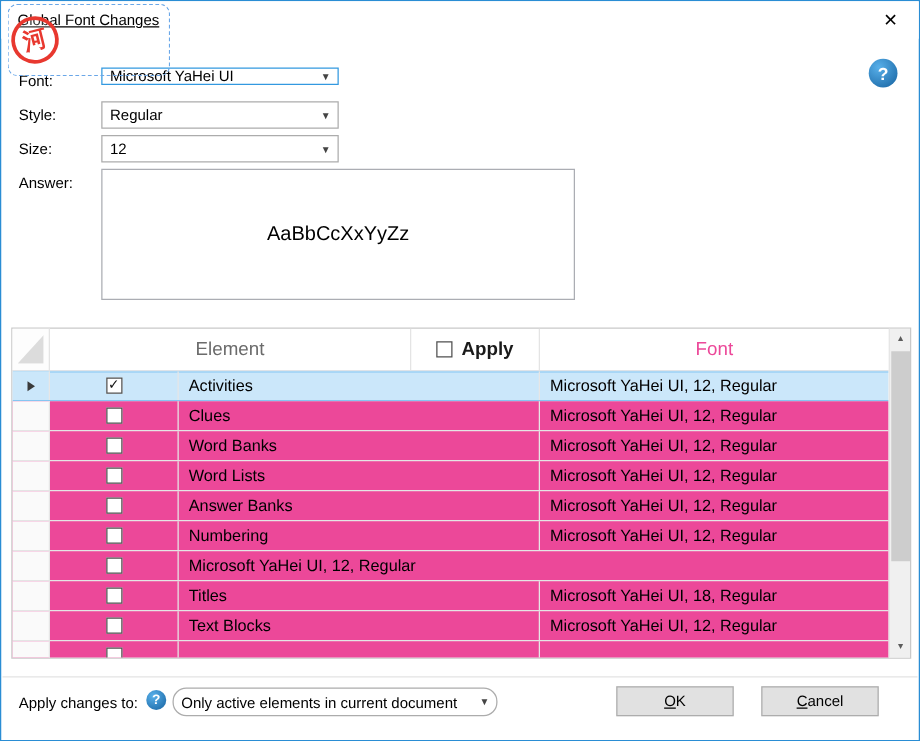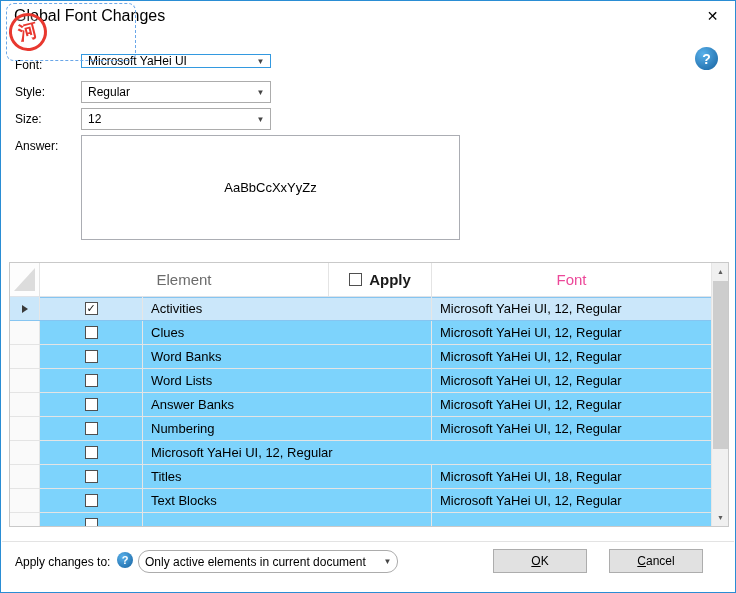--- a/index.html
+++ b/index.html
@@ -3,21 +3,21 @@
 <meta charset="utf-8">
 <style>
   * { margin:0; padding:0; box-sizing:border-box; }
   html,body { width:736px; height:593px; }
   body { font-family:"Liberation Sans", sans-serif; background:#fff; position:relative; overflow:hidden; }
 
   .window { position:absolute; inset:0; border:1px solid #2a8dd4; background:#fff; }
 
   
   .titlebar { position:absolute; left:0; top:0; right:0; height:30px; background:#fff; }
-  .title { position:absolute; left:13px; top:0; line-height:30px; font-size:16px; color:#000; }
+  .title { position:absolute; left:13px; top:0; line-height:30px; font-size:12px; color:#000;text-decoration:underline; }
   .close-btn { position:absolute; right:0; top:0; width:45px; height:29px; border:0; background:transparent;
                font-size:14px; color:#000; cursor:pointer; font-family:"Liberation Sans", sans-serif; }
 
   
   .watermark { position:absolute; left:5px; top:2px; width:130px; height:58px; border:1px dashed #6aa7e8;
                border-radius:8px; display:flex; align-items:center; z-index:20; }
   .seal { width:38px; height:38px; border:3px solid #e8382f; border-radius:50%; color:#e8382f; font-weight:bold;
           font-size:19px; display:flex; align-items:center; justify-content:center; transform:rotate(-14deg);
           margin-left:2px; flex:none; background:rgba(255,255,255,.2); }
   .wm-text { margin-left:3px; }
@@ -28,40 +28,40 @@
 
   
   .form-label { position:absolute; left:14px; font-size:12px; color:#000; }
   .combo { position:absolute; background:#fff; border:1px solid #acacac; font-size:12px; color:#000;
            display:flex; align-items:center; padding-left:6px; cursor:default; }
   .combo.focused { border-color:#3399e0; }
   .combo .arrow { position:absolute; right:1px; top:1px; bottom:1px; width:17px; display:flex;
                   align-items:center; justify-content:center; font-size:8px; color:#444; }
   .preview-box { position:absolute; left:80px; top:134px; width:379px; height:105px; border:1px solid #abadb3;
                  background:#fff; display:flex; align-items:center; justify-content:center; }
-  .preview-text { font-size:13px; color:#000; }
+  .preview-text { font-size:16px; color:#000; }
 
   .help { border-radius:50%; background:radial-gradient(circle at 35% 30%, #58b0ea, #15619f); color:#fff;
           font-weight:bold; display:flex; align-items:center; justify-content:center; cursor:pointer; }
   .help-main { position:absolute; left:694px; top:46px; width:23px; height:23px; font-size:14px; }
   .help-small { position:absolute; left:116px; top:551px; width:16px; height:16px; font-size:11px; }
 
   
   .grid { position:absolute; left:8px; top:261px; width:720px; height:265px; border:1px solid #c9c9c9; background:#fff; }
   .grid-header { display:flex; height:34px; width:calc(100% - 17px); border-bottom:1px solid #dfe3e8; }
   .hcell { display:flex; align-items:center; justify-content:center; border-right:1px solid #e4e4e4; height:100%; }
   .hcell.corner { width:30px; position:relative; background:#fdfdfd; }
   .corner-tri { position:absolute; left:4px; top:5px; width:21px; height:23px; background:#dcdcdc;
                 clip-path:polygon(0 100%, 100% 0, 100% 100%); }
   .hcell.apply-h { width:103px; font-size:15px; font-weight:bold; color:#1a1a1a; gap:7px; }
   .hcell.element-h { width:289px; font-size:15px; color:#6b6b6b; }
   .hcell.font-h { flex:1; font-size:15px; color:#ec4899; border-right:none; }
 
   .grid-body { width:calc(100% - 17px); height:229px; overflow:hidden; }
-  .grid-row { display:flex; height:24px; border-bottom:1px solid #e4e4e4; background:#7dd3fc; }
+  .grid-row { display:flex; height:24px; border-bottom:1px solid #e4e4e4; background:#ec4899; }
   .grid-row.selected { background:#cbe7fa; box-shadow:inset 0 1px 0 #86c5f1; border-bottom-color:#86c5f1; }
   .cell { height:100%; display:flex; align-items:center; border-right:1px solid #e6e6e6; }
   .cell.rowhdr { width:30px; background:#fafafa; justify-content:center; }
   .grid-row.selected .cell.rowhdr { background:#cbe7fa; }
   .cell.apply { width:103px; justify-content:center; }
   .cell.element { width:289px; padding-left:8px; font-size:13px; color:#000; }
   .cell.font { flex:1; padding-left:8px; font-size:13px; color:#000; border-right:none; }
 
   .checkbox { display:inline-block; width:13px; height:13px; border:1px solid #4f4f4f; background:#fff;
               font-size:11px; line-height:11px; text-align:center; color:#111; cursor:pointer; }

